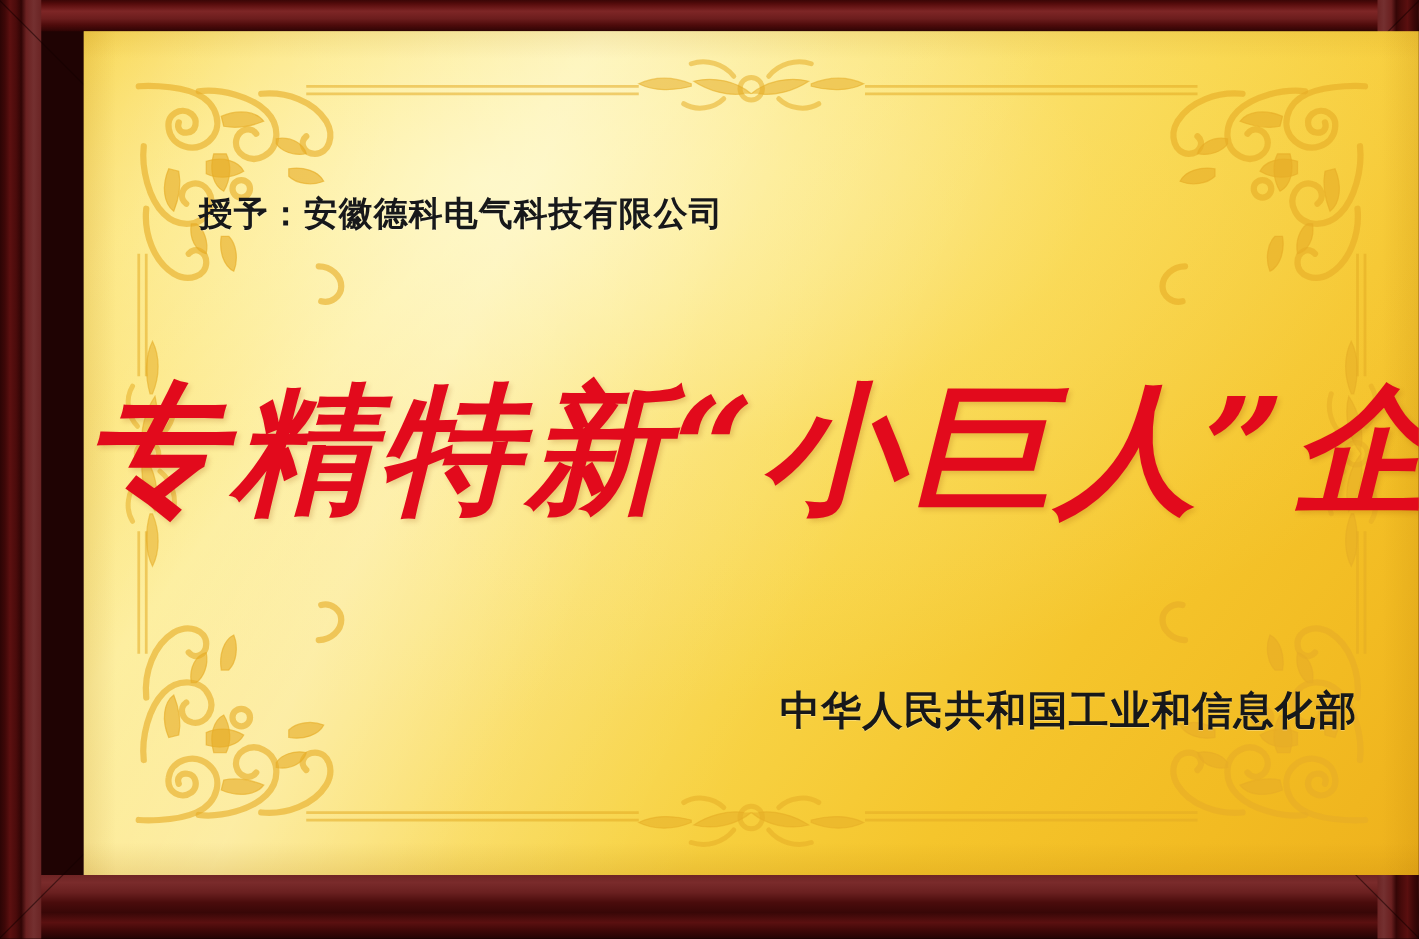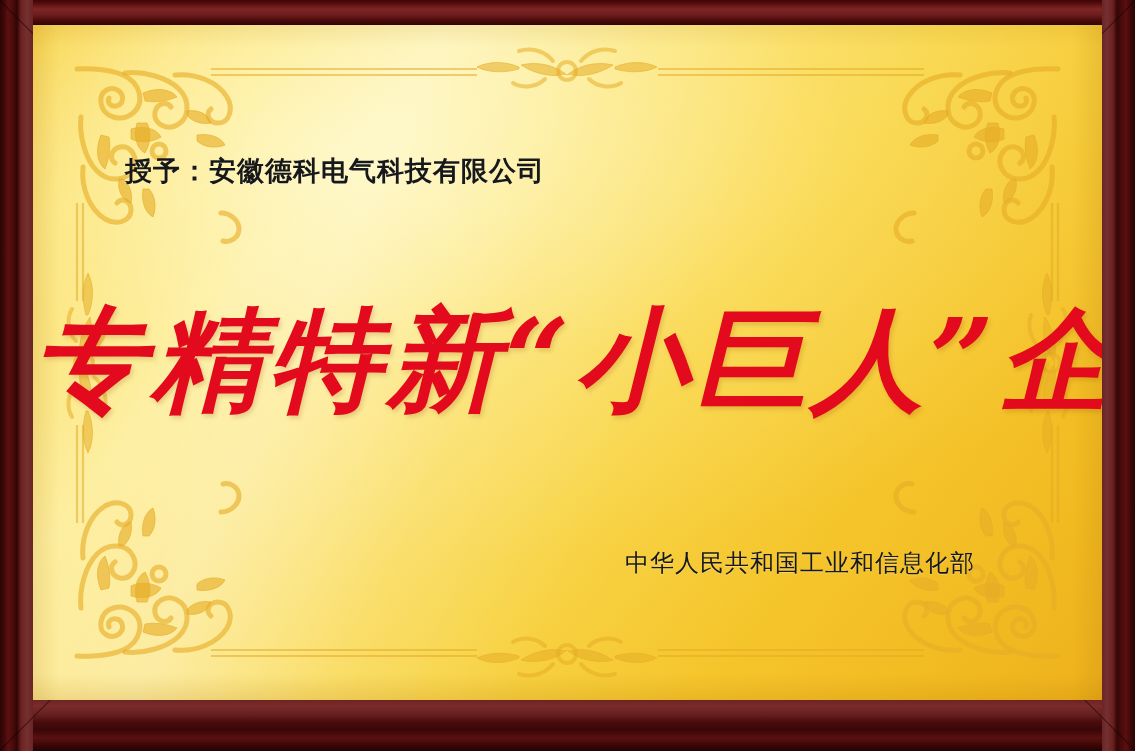--- a/index.html
+++ b/index.html
@@ -69,20 +69,21 @@
         rgba(255,236,140,0.00) 70%),
       linear-gradient(128deg,
         #f5c92f 0%,
         #fbdd60 10%,
         #fdeb8c 26%,
         #fbe271 40%,
         #f8d447 58%,
         #f5c52c 74%,
         #f2bb22 88%,
         #eeb11c 100%);
+    margin-left: 34px;
   }
   .plate-shade{position:absolute;inset:0;
     background:
       linear-gradient(to right, rgba(170,110,0,.14) 0px, rgba(170,110,0,0) 26px),
       linear-gradient(to left,  rgba(170,110,0,.16) 0px, rgba(170,110,0,0) 30px),
       linear-gradient(to bottom,rgba(170,110,0,.10) 0px, rgba(170,110,0,0) 22px),
       linear-gradient(to top,   rgba(170,110,0,.16) 0px, rgba(170,110,0,0) 26px);
     pointer-events:none;}
 
   
@@ -95,21 +96,21 @@
     text-shadow:0 1px 0 rgba(255,255,255,.28);white-space:nowrap;}
 
   .title{position:absolute;left:0;top:272px;width:1069px;text-align:center;
     font-size:112px;line-height:1.12;color:#e20a1c;font-weight:bold;
     letter-spacing:6px;white-space:nowrap;
     font-family:"DejaVu Serif","Liberation Serif",serif;
     font-style:italic;
     text-shadow:2px 3px 4px rgba(150,70,0,.20);}
 
   .issuer-block{position:absolute;right:92px;top:522px;text-align:center;width:420px;}
-  .issuer{font-size:24px;font-weight:normal;color:#17181a;letter-spacing:1px;
+  .issuer{font-size:32px;font-weight:bold;color:#17181a;letter-spacing:1px;
     text-shadow:0 1px 0 rgba(255,255,255,.28);white-space:nowrap;}
   .issue-date{margin-top:26px;font-size:26px;font-weight:bold;color:#17181a;
     letter-spacing:3px;text-shadow:0 1px 0 rgba(255,255,255,.28);white-space:nowrap;}
 </style>
 </head>
 <body>
 
 <div id="plaque">
 
   <div class="frame-outer">

